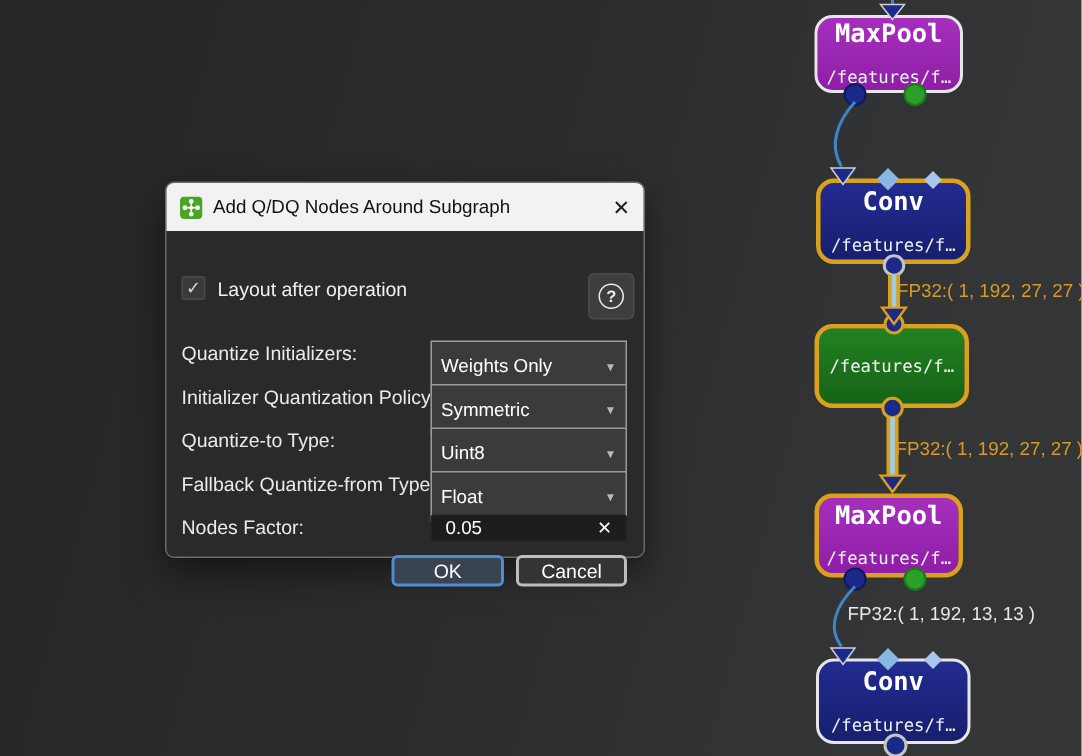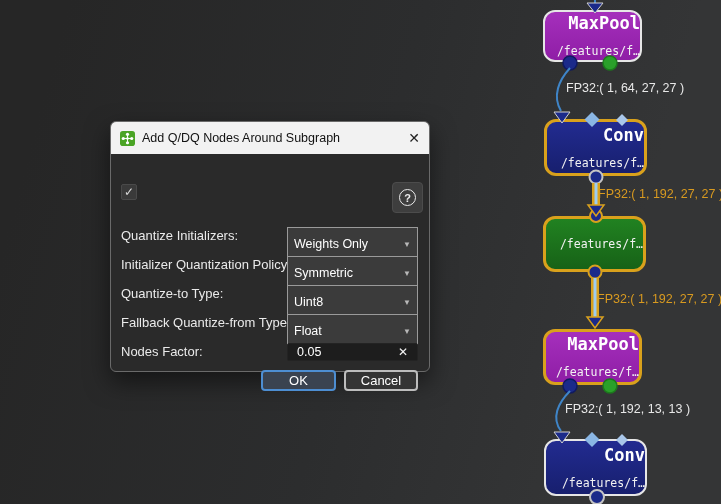--- a/index.html
+++ b/index.html
@@ -8,21 +8,21 @@
     font-family:"Liberation Sans", sans-serif;
     background:linear-gradient(105deg,#262626 8%,#2c2d2e 50%,#343536 82%);
     position:relative;
   }
   .stage { position:absolute; inset:0; }
 
   
   .node {
     position:absolute; border-radius:12px; text-align:center;
     display:flex; flex-direction:column; justify-content:center; gap:11px;
-    z-index:1; color:#fff;align-items:flex-end;
+    z-index:1; color:#fff;
   }
   .node .ntitle { font-family:"DejaVu Sans Mono", monospace; font-weight:bold; font-size:17px; line-height:19px; }
   .node .nsub   { font-family:"DejaVu Sans Mono", monospace; font-size:11.5px; line-height:14px; color:#f2f2f2; }
   .node.purple { background:linear-gradient(#a52fbc,#8f1ea6); }
   .node.navy   { background:linear-gradient(#222b90,#171f6e); }
   .node.green  { background:linear-gradient(#218221,#176217); }
   .node.plain  { border:2px solid #e6e6e6; }
   .node.sel    { border:3px solid #d9a11c; }
 
   svg.wires { position:absolute; left:0; top:0; z-index:2; pointer-events:none; }
@@ -140,21 +140,20 @@
 
     <path d="M570,391 C558,403 551,418 561,431" stroke="#3f85c8" stroke-width="2" fill="none"></path>
     <polygon points="554,432 570,432 562,443" fill="#1b2a8a" stroke="#d0d0d0" stroke-width="1"></polygon>
 
     <polygon points="592,432 599.5,439.5 592,447 584.5,439.5" fill="#8ab6e4"></polygon>
     <polygon points="622,434 628,440 622,446 616,440" fill="#a9c7ea"></polygon>
 
     <circle cx="597" cy="497" r="7" fill="#1b2a8a" stroke="#c4c4c4" stroke-width="2"></circle>
   </svg>
 
-  <span class="edge-label lbl-white" style="left:566px; top:81px;">FP32:( 1, 64, 27, 27 )</span>
   <span class="edge-label lbl-gold" style="left:598px; top:187px;">FP32:( 1, 192, 27, 27 )</span>
   <span class="edge-label lbl-gold" style="left:597px; top:292px;">FP32:( 1, 192, 27, 27 )</span>
   <span class="edge-label lbl-white" style="left:565px; top:402px;">FP32:( 1, 192, 13, 13 )</span>
 
   <div class="dialog">
     <div class="titlebar">
       <svg class="app-icon" viewBox="0 0 16 16">
         <rect width="16" height="16" rx="3" fill="#4aa425"></rect>
         <g stroke="#ffffff" stroke-width="1">
           <line x1="8" y1="8" x2="8" y2="3.5"></line>
@@ -170,20 +169,21 @@
             <circle cx="8" cy="8" r="1.4"></circle>
         </g>
       </svg>
       <span class="ttl">Add Q/DQ Nodes Around Subgraph</span>
       <span class="close">✕</span>
     </div>
 
     <div class="dbody">
       <div class="chk-row">
         <div class="chk-box">✓</div>
+        <span>Layout after operation</span>
       </div>
       <div class="help-btn">
         <span class="qcirc">?</span>
       </div>
 
       <div class="frow" style="top:79px;">
         <span class="flabel">Quantize Initializers:</span>
         <div class="fctl dropdown">
           <span>Weights Only</span>
           <span class="arrow">▼</span>

